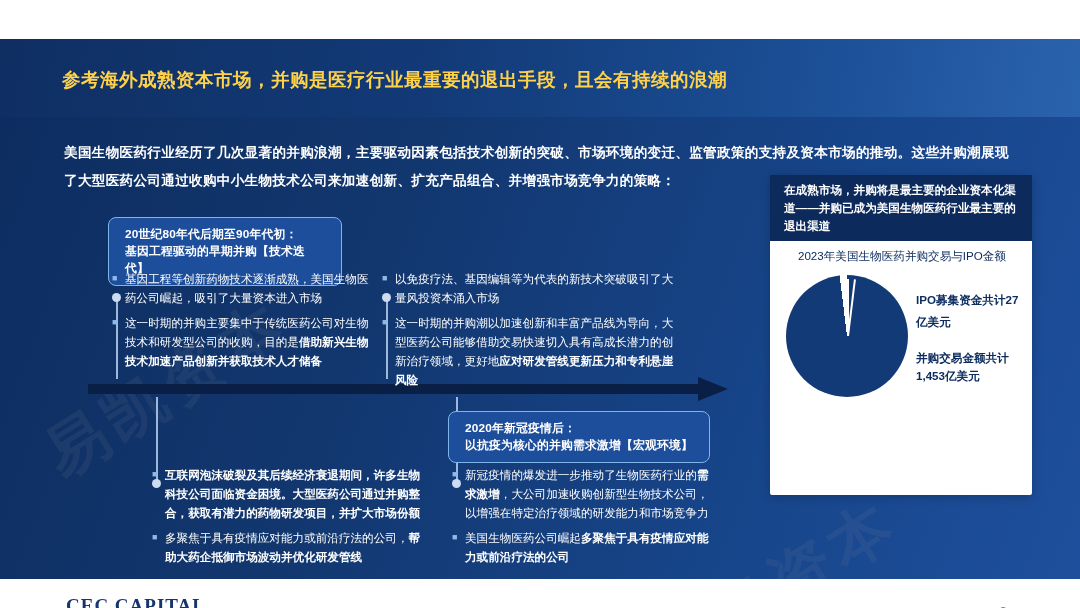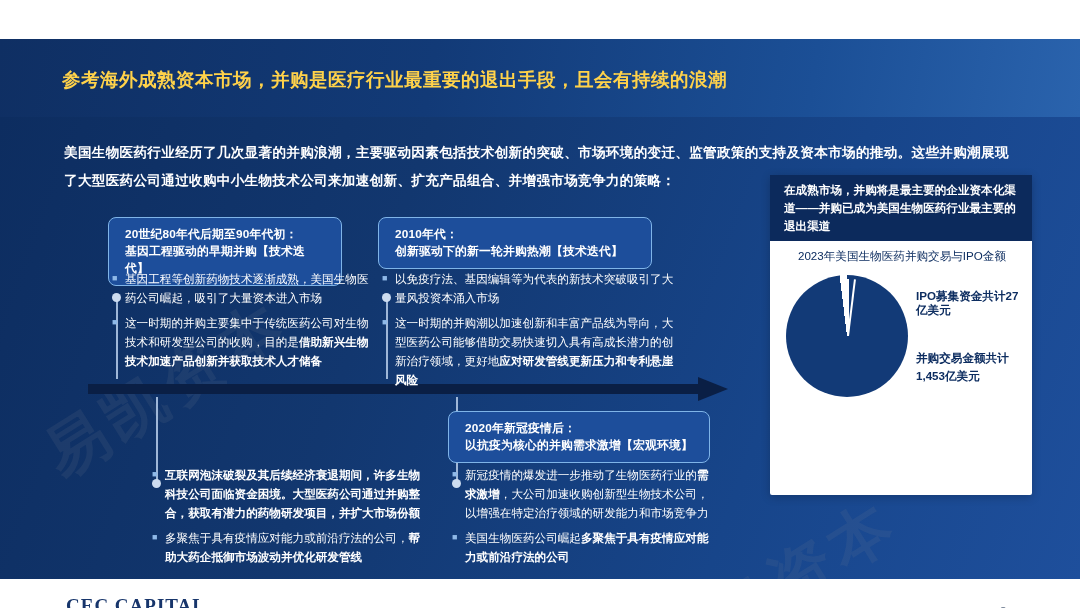--- a/index.html
+++ b/index.html
@@ -211,21 +211,21 @@
     transform-origin: bottom center;
   }
   .legend-a {
     position: absolute;
     left: 916px;
     top: 250px;
     width: 112px;
     color: #0d2d60;
     font-size: 11.6px;
     font-weight: bold;
-    line-height: 14px;
+    line-height: 22px;
   }
   .legend-b {
     position: absolute;
     left: 916px;
     top: 310px;
     width: 112px;
     color: #0d2d60;
     font-size: 11.6px;
     font-weight: bold;
     line-height: 18px;
@@ -312,24 +312,20 @@
       <div class="row">
         <span class="marker">■</span>
         <span class="txt">基因工程等创新药物技术逐渐成熟，美国生物医药公司崛起，吸引了大量资本进入市场</span>
       </div>
       <div class="row">
         <span class="marker">■</span>
         <span class="txt"><span>这一时期的并购主要集中于传统医药公司对生物技术和研发型公司的收购，目的是</span><span class="bold">借助新兴生物技术加速产品创新并获取技术人才储备</span></span>
       </div>
     </div>
 
-    <div class="pill" style="left:378px; top:100px; width:240px;">
-      <div>2010年代：</div>
-      <div>创新驱动下的新一轮并购热潮【技术迭代】</div>
-    </div>
     <div class="bullets" style="left:382px; top:152px; width:300px;">
       <div class="row">
         <span class="marker">■</span>
         <span class="txt">以免疫疗法、基因编辑等为代表的新技术突破吸引了大量风投资本涌入市场</span>
       </div>
       <div class="row">
         <span class="marker">■</span>
         <span class="txt"><span>这一时期的并购潮以加速创新和丰富产品线为导向，大型医药公司能够借助交易快速切入具有高成长潜力的创新治疗领域，更好地</span><span class="bold">应对研发管线更新压力和专利悬崖风险</span></span>
       </div>
     </div>

